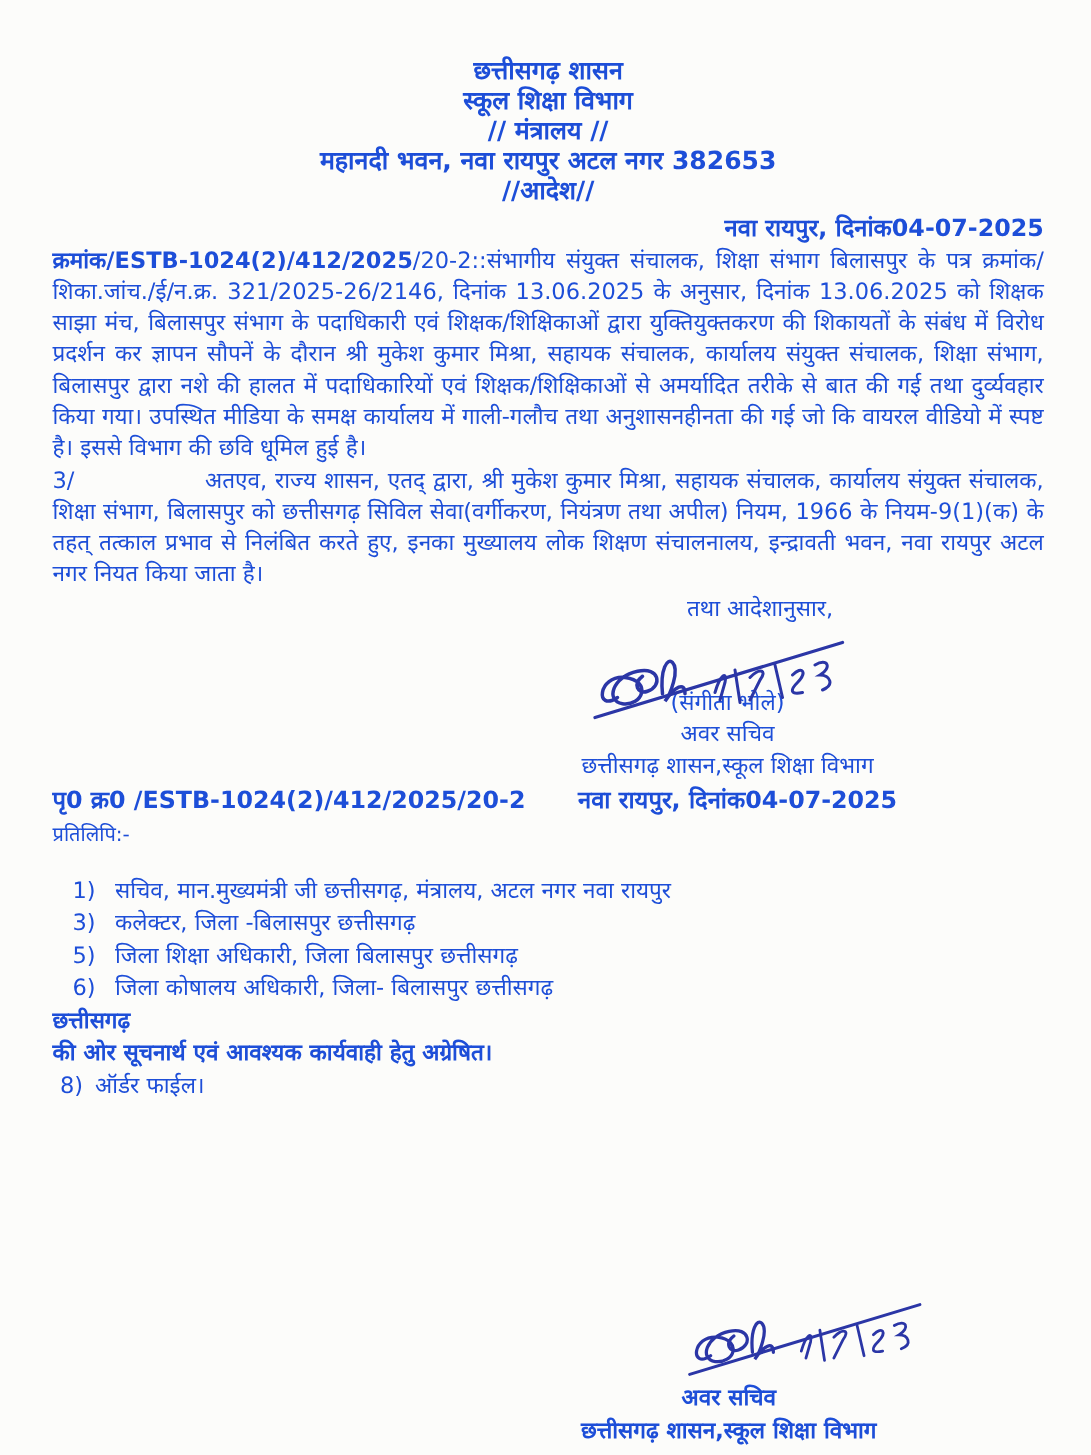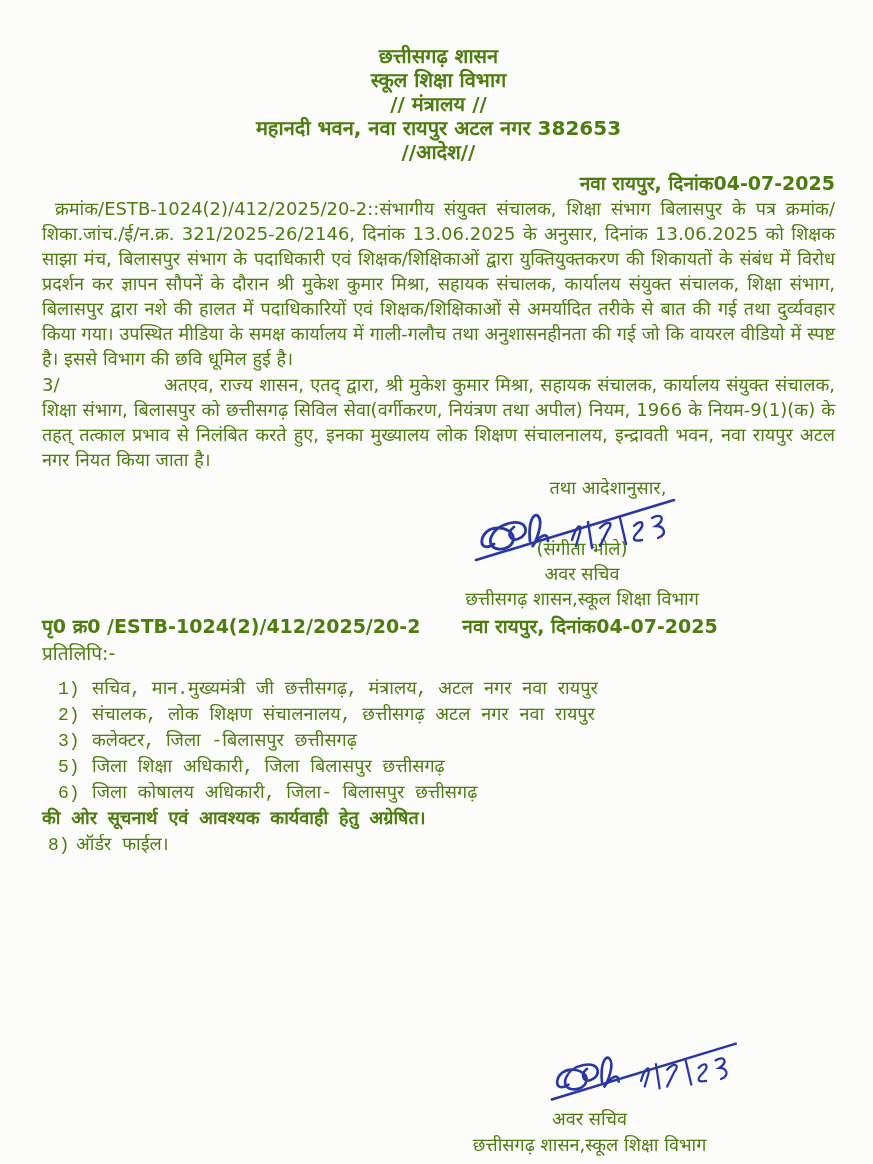--- a/index.html
+++ b/index.html
@@ -2,44 +2,44 @@
 <html lang="hi"><head>
 <meta charset="utf-8">
 <style>
   * { margin:0; padding:0; box-sizing:border-box; }
   html,body { background:#e8e8e8; }
   .page {
     position:relative;
     width:873px; height:1164px;
     margin:0 auto;
     background:#fcfcfa;
-    color:#4d7c0f;
+    color:#1d4ed8;
     font-family:"DejaVu Sans", sans-serif;
     font-size:18px; line-height:25px;
     padding:44px 38px 0 42px;
     overflow:hidden;
   }
   .center { text-align:center; }
   .right  { text-align:right; }
-  .bold   { font-weight:400;margin-left:13px; }
+  .bold   { font-weight:700; }
   .hdr { font-size:20px; line-height:24px; font-weight:700; }
   .dateline { font-size:19px; line-height:26px; font-weight:700; margin-top:6px; }
   .para { text-align:justify; }
   .para + .para { margin-top:1px; }
   .pnum  { display:inline-block; min-width:122px; }
   .pnum4 { display:inline-block; min-width:112px; }
   .auth-block { width:430px; margin:4px 12px 0 auto; text-align:center; line-height:24px; }
-  .sig-block { position:relative; width:330px; margin:36px 88px 0 auto; text-align:center; line-height:25px; }
+  .sig-block { position:relative; width:330px; margin:50px 88px 0 auto; text-align:center; line-height:25px; }
   .sig-ink { position:absolute; pointer-events:none; }
   .sig-ink.top { top:-52px; left:55px; }
   .ref-row { display:flex; align-items:center; margin-top:3px; }
   .ref-row .ref  { font-weight:700; font-size:19px; }
   .ref-row .date { font-weight:700; font-size:19px; margin-left:42px; }
-  .copy-label { margin-top:2px; font-size:19px; }
-  .copy-list { margin-top:10px;font-family:Liberation Mono, monospace; }
+  .copy-label { margin-top:2px; font-size:16px; }
+  .copy-list { margin-top:20px; }
   .copy-item { padding-left:16px; line-height:26px; }
   .copy-item .inum { display:inline-block; min-width:34px; }
   .copy-item.flush { padding-left:6px; }
   .copy-item.flush .inum { min-width:28px; }
   .cont-line { font-weight:700; line-height:26px; }
   .sig-bottom-text {
     position:absolute; right:150px; bottom:6px;
     width:280px; text-align:center; line-height:26px;
   }
   .sig-ink.bottom { position:absolute; left:548px; top:1028px; }
@@ -82,24 +82,24 @@
 
   <div class="ref-row">
     <span class="ref">पृ0 क्र0 /ESTB-1024(2)/412/2025/20-2</span>
     <span class="date">नवा रायपुर, दिनांक04-07-2025</span>
   </div>
 
   <div class="copy-label">प्रतिलिपि:-</div>
 
   <div class="copy-list">
     <div class="copy-item"><span class="inum">1)</span><span>सचिव, मान.मुख्यमंत्री जी छत्तीसगढ़, मंत्रालय, अटल नगर नवा रायपुर</span></div>
-    <div class="copy-item"><span class="inum">2)</span><span>संचालक, लोक शिक्षण संचालनालय, छत्तीसगढ़ अटल नगर नवा रायपुर</span></div>
     <div class="copy-item"><span class="inum">3)</span><span>कलेक्टर, जिला -बिलासपुर छत्तीसगढ़</span></div>
     <div class="copy-item"><span class="inum">5)</span><span>जिला शिक्षा अधिकारी, जिला बिलासपुर छत्तीसगढ़</span></div>
     <div class="copy-item"><span class="inum">6)</span><span>जिला कोषालय अधिकारी, जिला- बिलासपुर छत्तीसगढ़</span></div>
+    <div class="cont-line">छत्तीसगढ़</div>
     <div class="cont-line">की ओर सूचनार्थ एवं आवश्यक कार्यवाही हेतु अग्रेषित।</div>
     <div class="copy-item flush"><span class="inum">8)</span><span>ऑर्डर फाईल।</span></div>
   </div>
 
   <svg class="sig-ink bottom" width="200" height="76" viewBox="0 0 215 80" fill="none">
     <path d="M4,76 L202,16" stroke-width="2.6" stroke-linecap="round" stroke="#2b36a6"></path>
     <path d="M22,60 C4,72 6,42 28,44 C50,47 42,67 26,65 C12,63 18,43 38,39 C56,35 58,51 46,55 C38,58 34,49 42,43 M58,57 C56,37 62,28 66,32 C72,38 64,58 60,63 C68,51 76,47 76,57" stroke-width="2.8" stroke-linecap="round" fill="none" stroke="#2b36a6"></path>
     <path d="M100,56 C104,42 110,38 108,48 L104,62 M116,38 L120,64 M128,44 C136,36 142,38 136,46 L128,62 M148,34 L154,60 M162,42 C170,34 174,40 166,48 C160,54 160,58 170,56 M180,34 C190,28 194,36 184,42 C192,42 196,50 186,54" stroke-width="2.4" stroke-linecap="round" fill="none" stroke="#2b36a6"></path>
   </svg>
 

